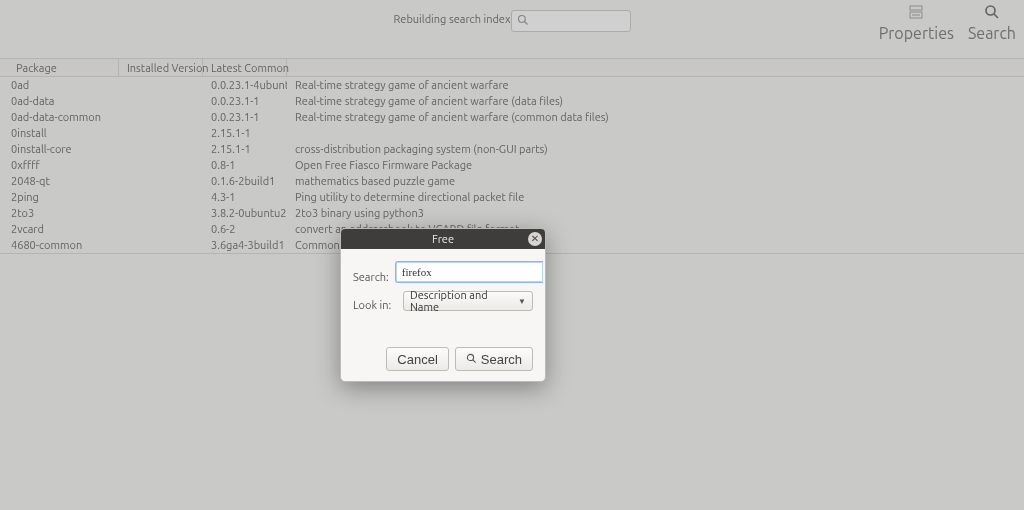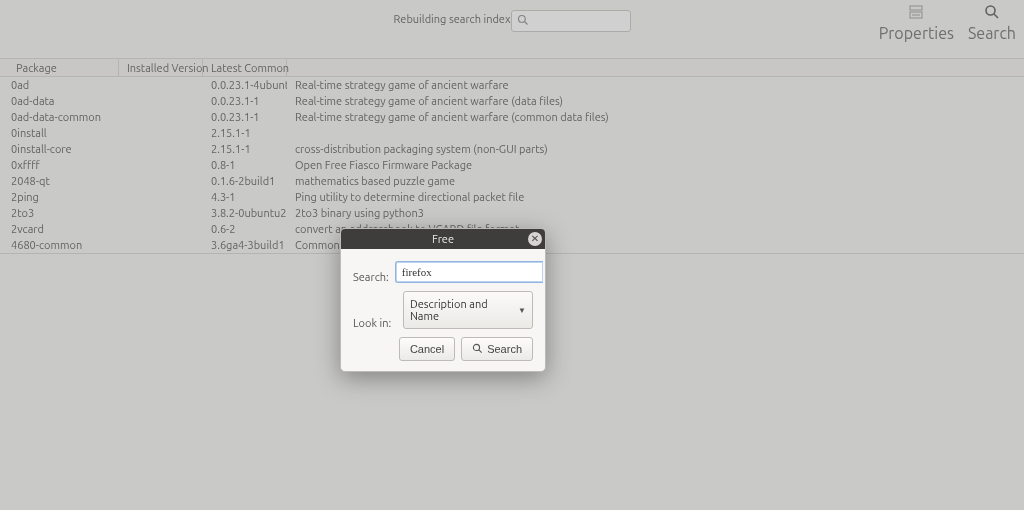--- a/index.html
+++ b/index.html
@@ -191,21 +191,21 @@
       background: #fff;
       padding: 0 6px;
       font-size: 11px;
       color: #333;
       outline: none;
       box-shadow: inset 0 0 0 1px rgba(121,170,224,0.5);
       font-family: Liberation Serif, serif;
     }
     .dselect {
       flex: 1;
-      height: 38px;
+      height: 20px;
       border: 1px solid #bdbab7;
       border-radius: 3px;
       background: linear-gradient(#fbfaf9,#eceae7);
       padding: 0 6px;
       font-size: 11px;
       color: #333;
       display: flex;
       align-items: center;
       justify-content: space-between;
       cursor: pointer;
@@ -215,27 +215,28 @@
       display: flex;
       justify-content: flex-end;
       gap: 6px;
       margin-top: 4px;
     }
     .dbtn {
       height: 24px;
       border: 1px solid #bdbab7;
       border-radius: 3px;
       background: linear-gradient(#fdfcfb,#eceae7);
-      font-size: 11px;
+      font-size: 13px;
       color: #444;
       padding: 0 10px;
       cursor: pointer;
       display: flex;
       align-items: center;
       gap: 4px;
+      margin-top: 28px;
     }
     .dbtn .mag { font-size: 11px; }
   </style>
 </head>
 <body>
 
 <div class="main">
   <div class="topbar">
     <div class="status-wrap" style="display:flex;flex-direction:row;margin-top:7px;">
       <div class="status">Rebuilding search index</div>

